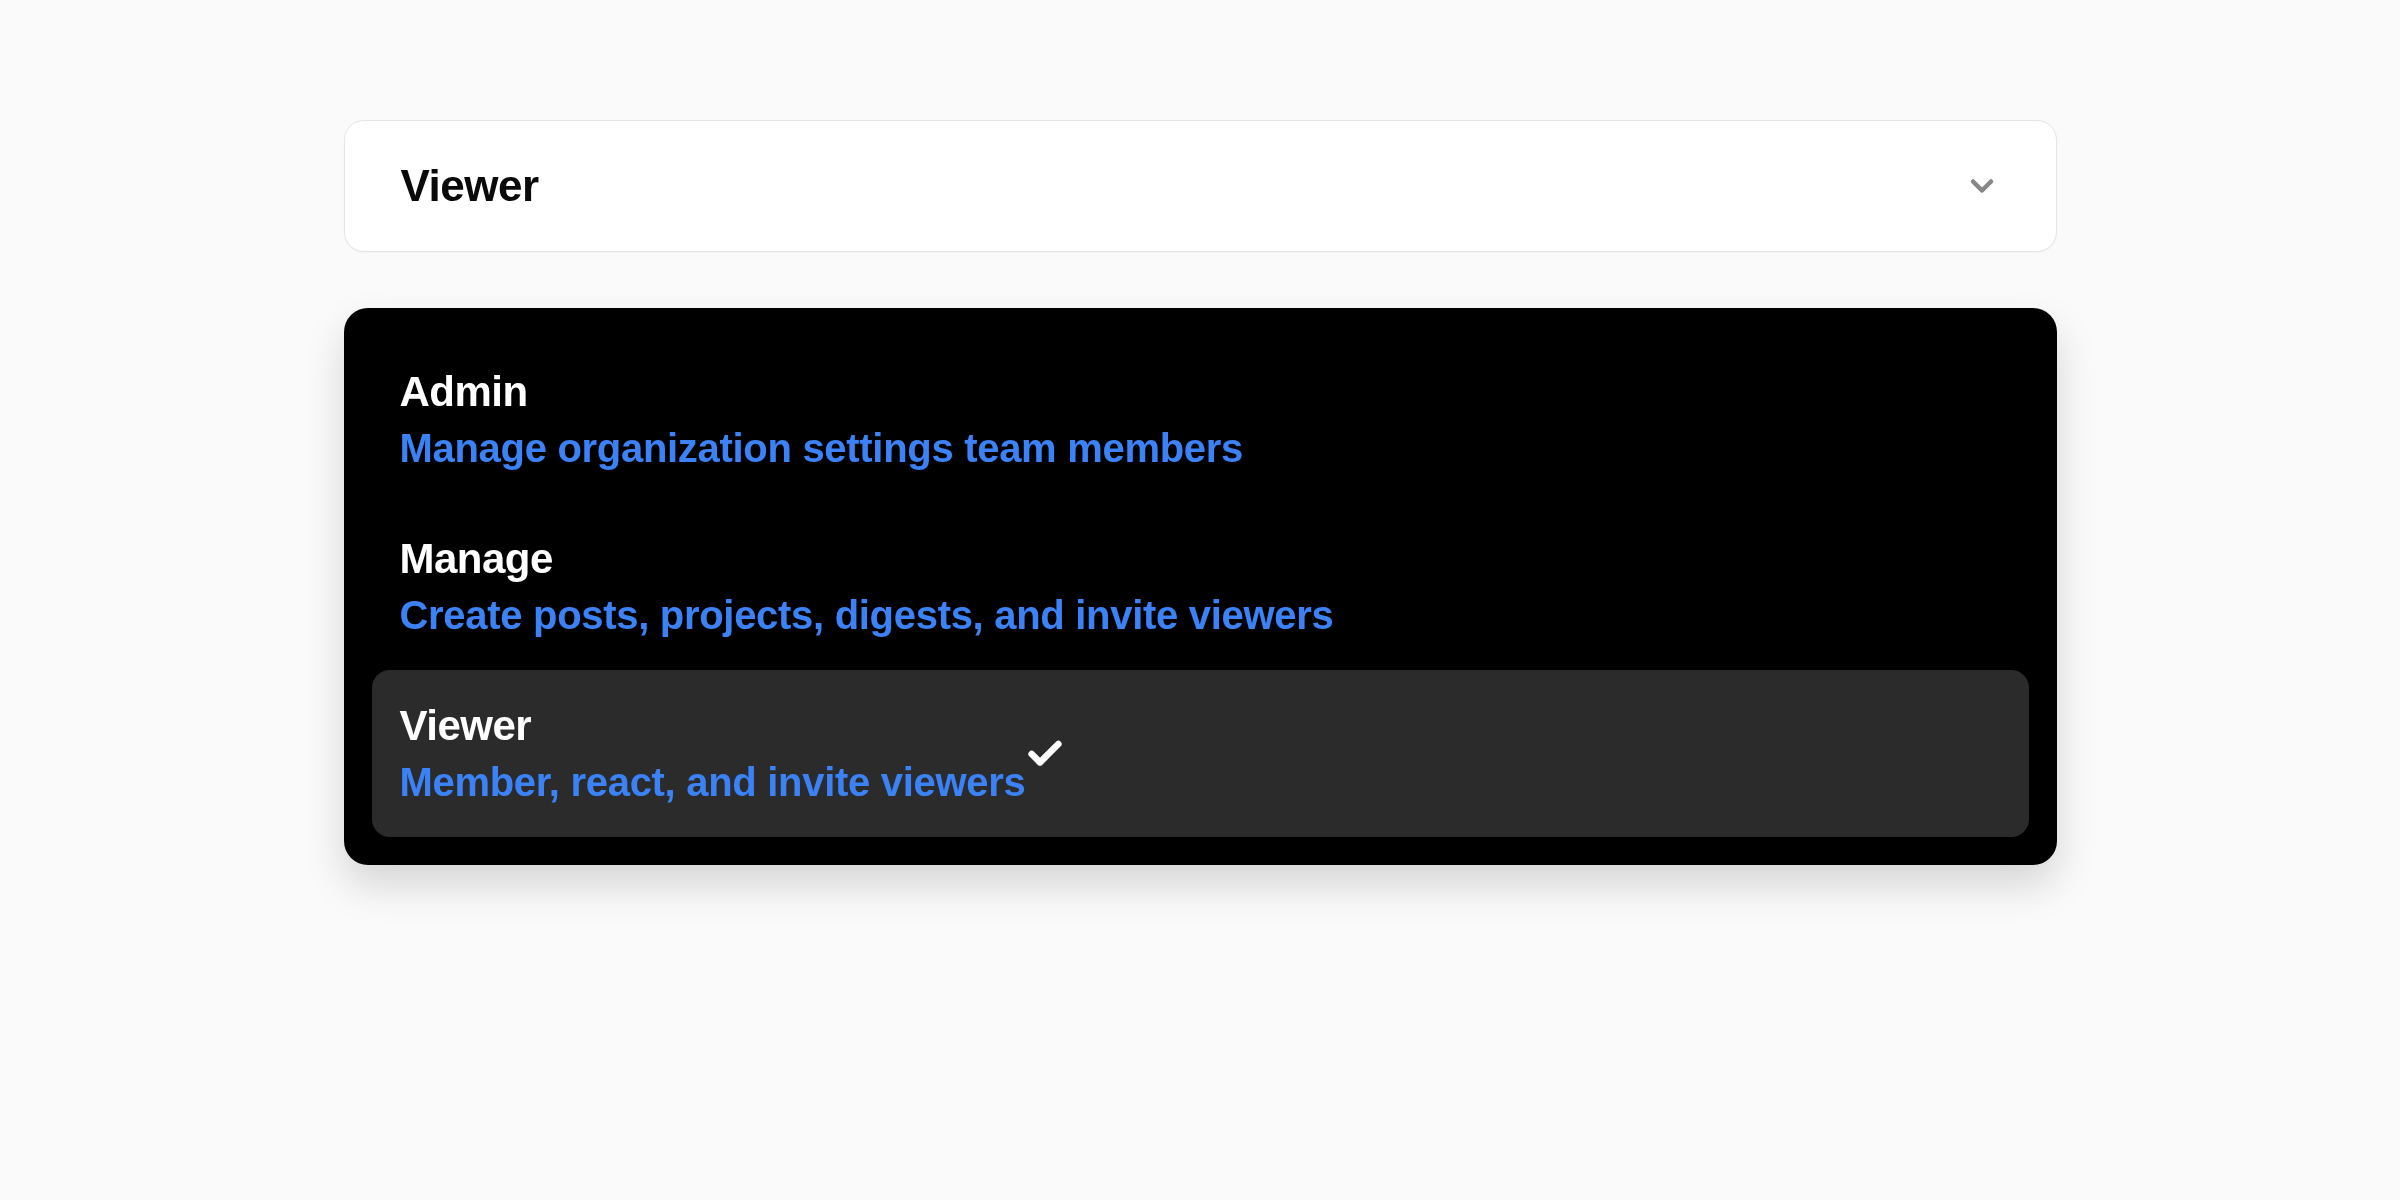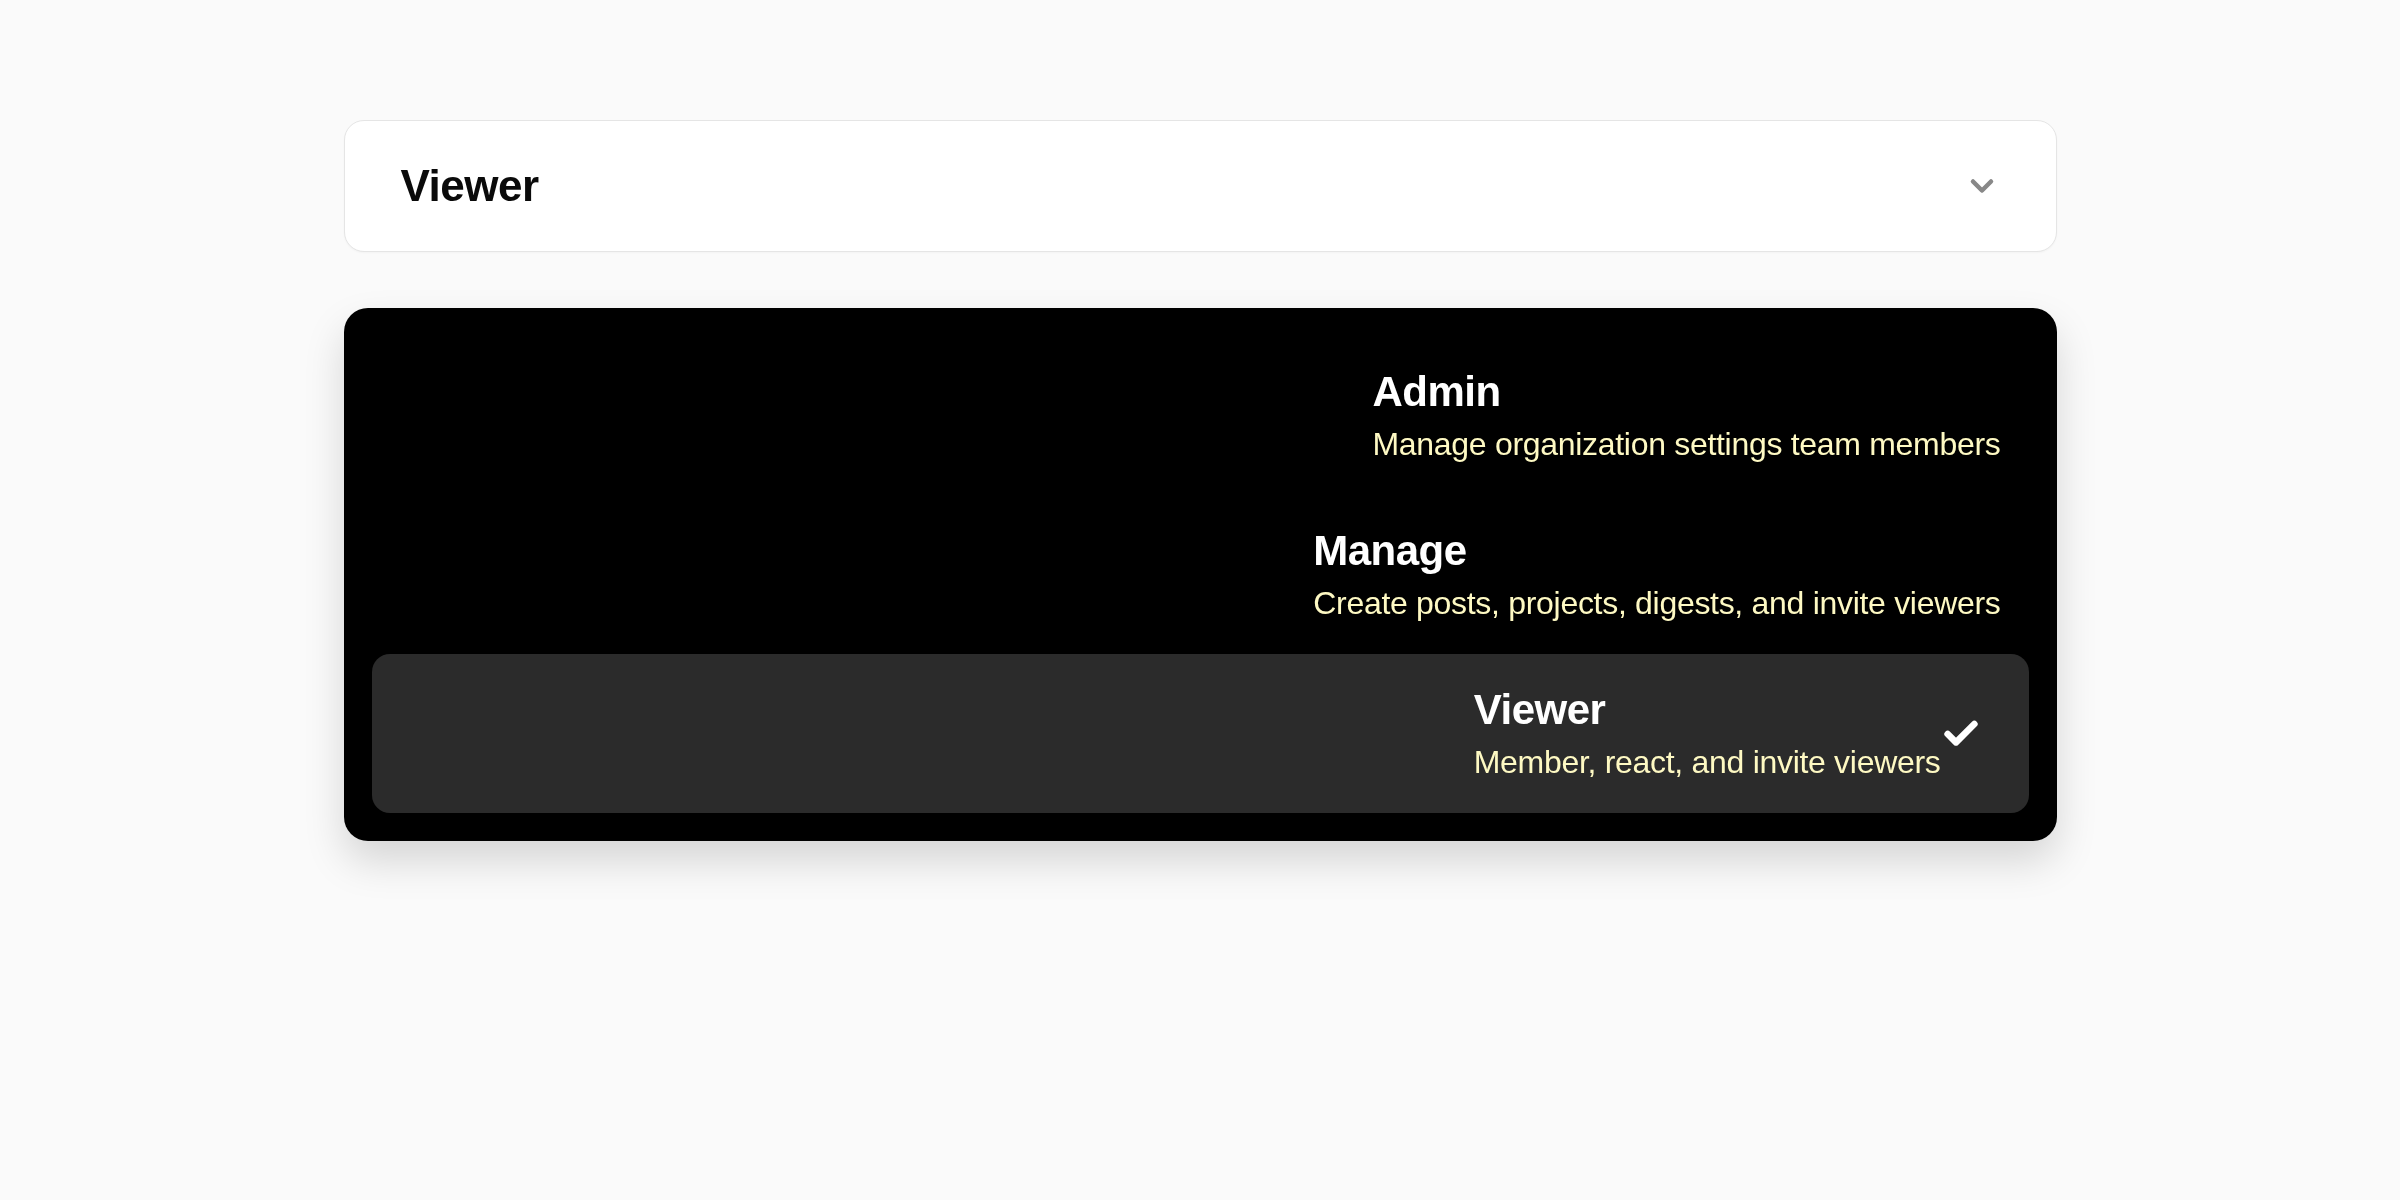--- a/index.html
+++ b/index.html
@@ -60,21 +60,21 @@
       border-radius: 24px;
       padding: 28px;
       box-shadow: 0 20px 40px rgba(0,0,0,0.15);
     }
     
     .option {
       padding: 32px 28px;
       border-radius: 18px;
       display: flex;
       align-items: center;
-      justify-content: flex-end;
+      justify-content: flex-start;
       cursor: pointer;
     }
     
     .option.selected {
       background: #2b2b2b;
     }
     
     .option-text {
       display: flex;
       flex-direction: column;
@@ -82,23 +82,23 @@
     }
     
     .option-title {
       font-size: 42px;
       font-weight: 700;
       color: #ffffff;
       letter-spacing: -0.5px;
     }
     
     .option-desc {
-      font-size: 32px;
-      font-weight: 400;
-      color: #fef9c3;
+      font-size: 40px;
+      font-weight: 700;
+      color: #3b82f6;
       letter-spacing: -0.3px;
     }
     
     .check-icon {
       width: 40px;
       height: 40px;
       stroke: #ffffff;
       stroke-width: 4;
       fill: none;
       stroke-linecap: round;

